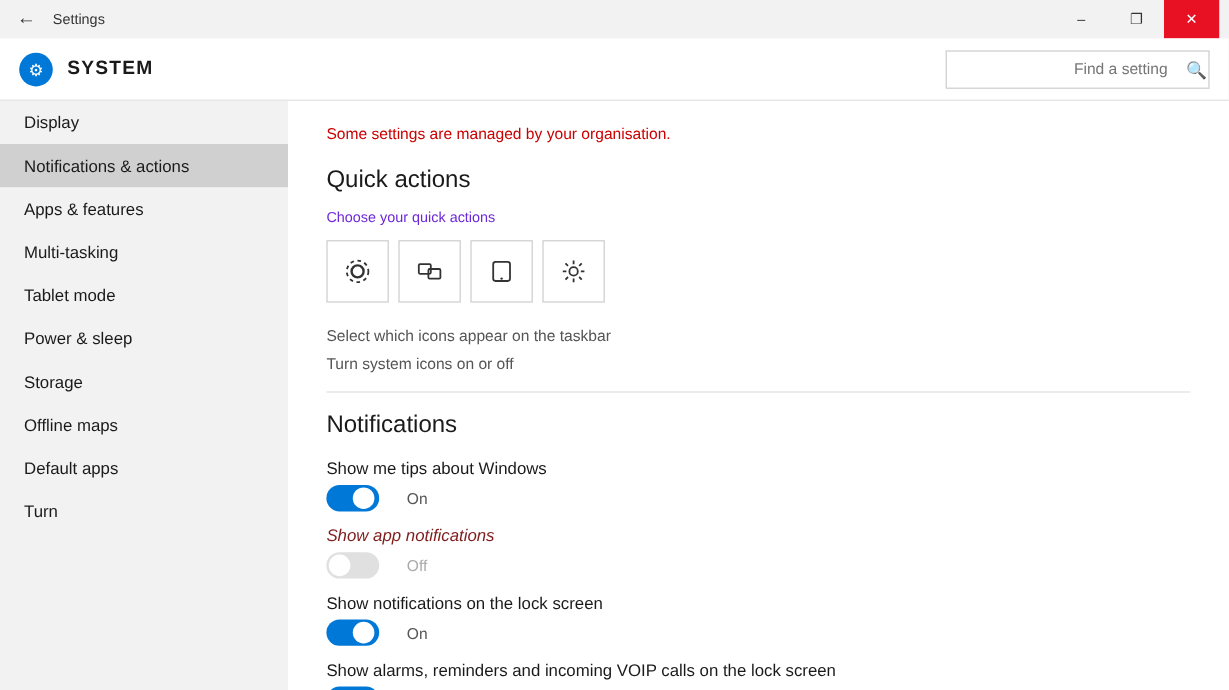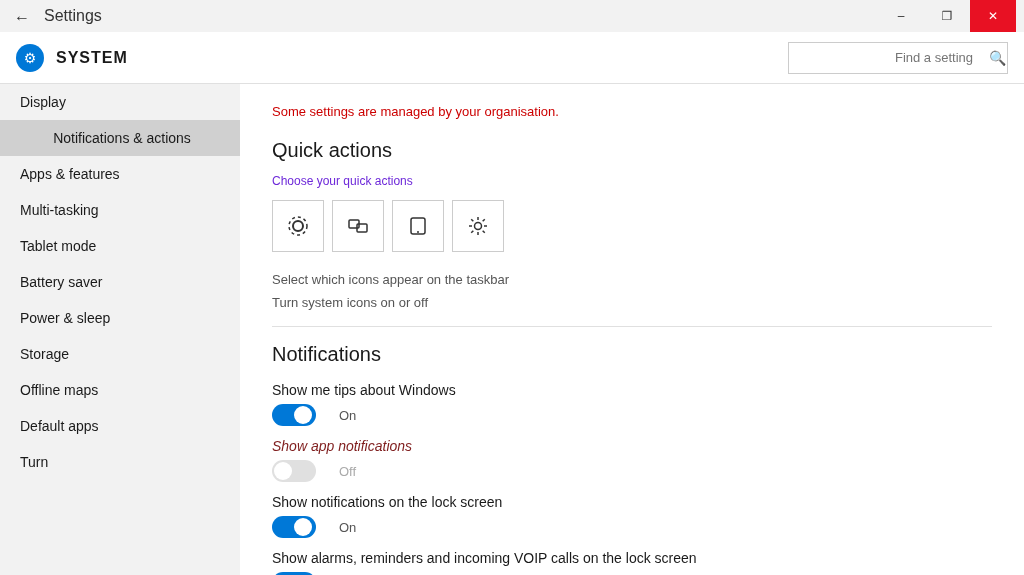--- a/index.html
+++ b/index.html
@@ -22,21 +22,21 @@
     }
     .titlebar-back {
       background: none;
       border: none;
       cursor: pointer;
       font-size: 16px;
       color: #333;
       padding: 4px 6px;
     }
     .titlebar-title {
-      font-size: 16px;
+      font-size: 12px;
       color: #333;
     }
     .titlebar-controls {
       display: flex;
       align-items: center;
     }
     .titlebar-btn {
       background: none;
       border: none;
       width: 46px;
@@ -122,21 +122,21 @@
       flex-shrink: 0;
     }
     .sidebar-item {
       padding: 10px 16px 10px 20px;
       cursor: pointer;
       color: #1a1a1a;
       font-size: 14px;
       display: flex;
       align-items: center;
     }
-    .sidebar-item.active { background: #d0d0d0; justify-content: center; }
+    .sidebar-item.active { background: #d0d0d0; }
 
     
     .content {
       flex: 1;
       background: white;
       overflow-y: auto;
       padding: 20px 32px;
     }
 
     .org-message {
@@ -288,23 +288,20 @@
     <div class="sidebar-item">
       <span>Apps &amp; features</span>
     </div>
     <div class="sidebar-item">
       <span>Multi-tasking</span>
     </div>
     <div class="sidebar-item">
       <span>Tablet mode</span>
     </div>
     <div class="sidebar-item">
-      <span>Battery saver</span>
-    </div>
-    <div class="sidebar-item">
       <span>Power &amp; sleep</span>
     </div>
     <div class="sidebar-item">
       <span>Storage</span>
     </div>
     <div class="sidebar-item">
       <span>Offline maps</span>
     </div>
     <div class="sidebar-item">
       <span>Default apps</span>

